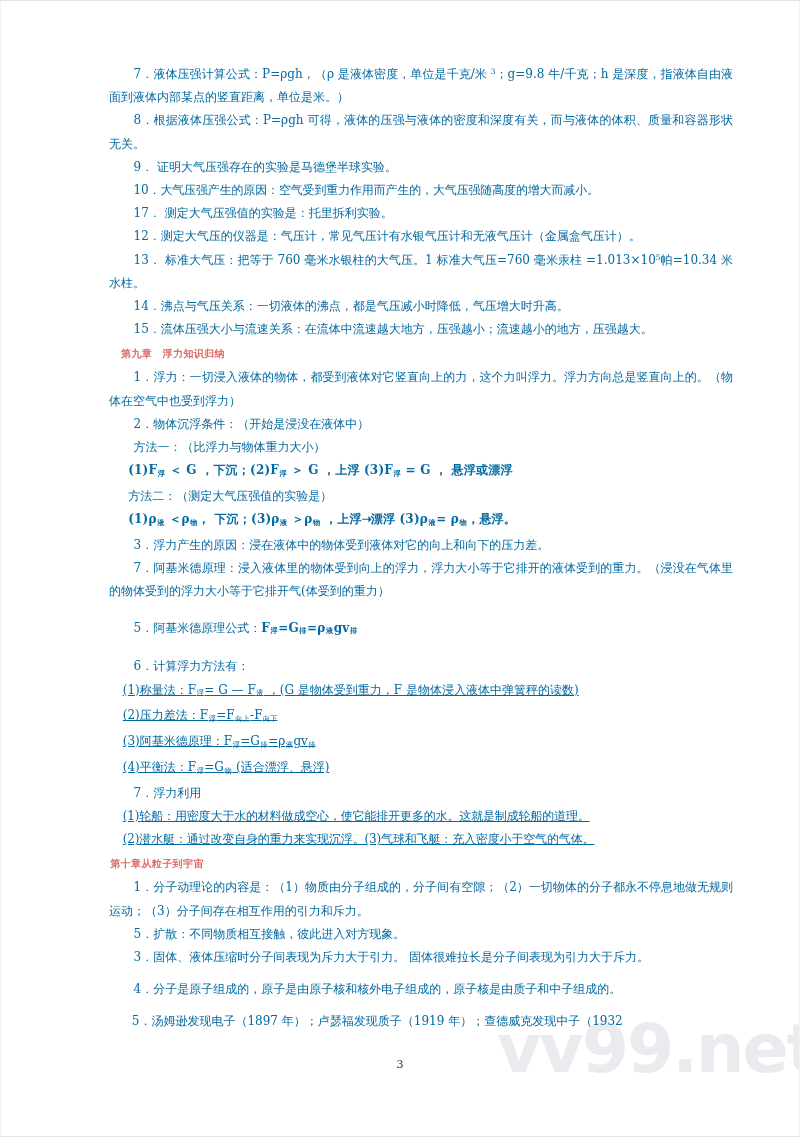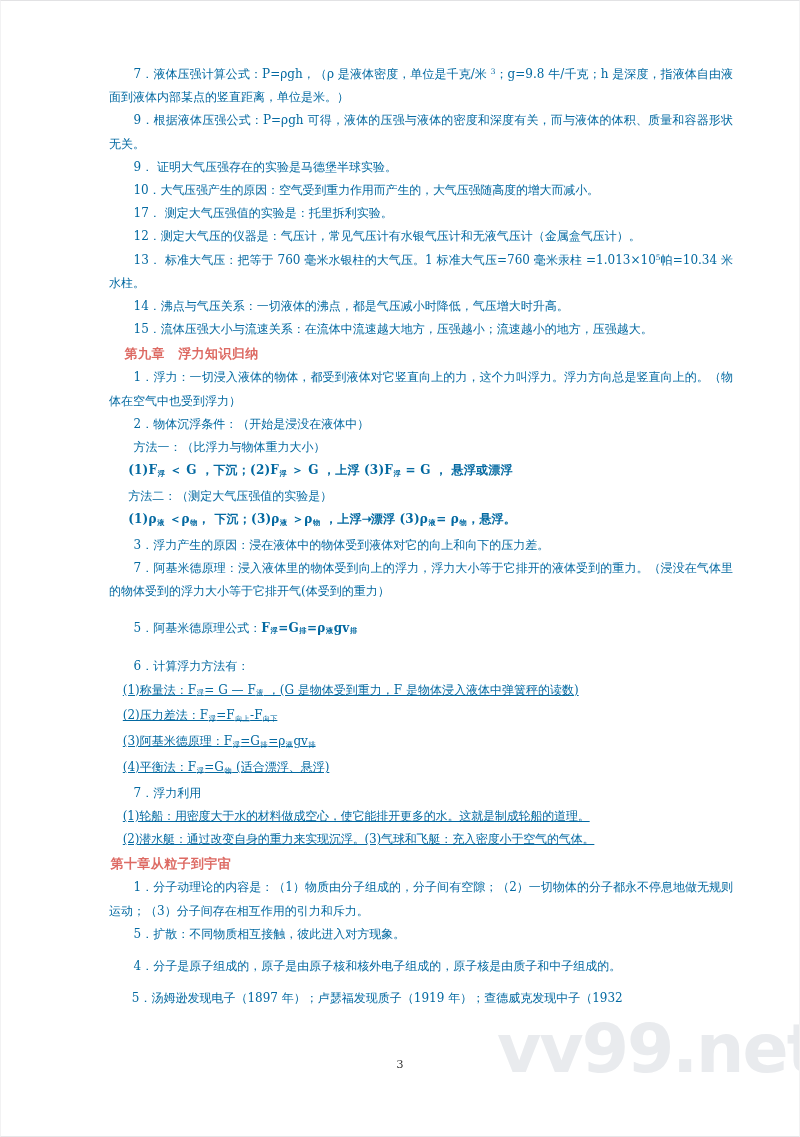--- a/index.html
+++ b/index.html
@@ -71,21 +71,21 @@
 
   p.indent { text-indent: 2.05em; }
   p.ind1   { text-indent: 1.15em; text-decoration: underline; }
   p.ind15  { text-indent: 1.6em; }
   p.noind  { text-indent: 0; }
 
   p.tight { letter-spacing: -0.15px; }
 
   .heading-red {
     margin: 0;
-    font-size: 13px;
+    font-size: 10px;
     line-height: 25px;
     font-weight: bold;
     color: #dd6a63;
     letter-spacing: 0.4px;
   }
   .heading-red.ch9 { text-indent: 1.2em; }
   .heading-red.ch10 { text-indent: 0.12em; }
 
   .gap-sm { height: 9px; }
   .gap-md { height: 13px; }
@@ -123,21 +123,21 @@
 <div class="page">
 
   <div class="paper-tint"></div>
 
   <div class="watermark">vv99.net</div>
 
   <div class="content">
 
     <p class="line indent"><span>7．液体压强计算公式：P=ρgh，（ρ 是液体密度，单位是千克/米 </span><sup>3</sup><span>；g=9.8 牛/千克；h 是深度，指液体自由液面到液体内部某点的竖直距离，单位是米。）</span></p>
 
-    <p class="line indent">9．根据液体压强公式：P=ρgh 可得，液体的压强与液体的密度和深度有关，而与液体的体积、质量和容器形状无关。</p>
+    <p class="line indent">8．根据液体压强公式：P=ρgh 可得，液体的压强与液体的密度和深度有关，而与液体的体积、质量和容器形状无关。</p>
 
     <p class="line indent">9． 证明大气压强存在的实验是马德堡半球实验。</p>
 
     <p class="line indent tight">10．大气压强产生的原因：空气受到重力作用而产生的，大气压强随高度的增大而减小。</p>
 
     <p class="line indent">17． 测定大气压强值的实验是：托里拆利实验。</p>
 
     <p class="line indent">12．测定大气压的仪器是：气压计，常见气压计有水银气压计和无液气压计（金属盒气压计）。</p>
 
     <p class="line indent"><span>13． 标准大气压：把等于 760 毫米水银柱的大气压。1 标准大气压=760 毫米汞柱 =1.013×10</span><sup>5</sup><span>帕=10.34 米水柱。</span></p>
@@ -185,20 +185,21 @@
     <p class="line ind1 tight">(1)轮船：用密度大于水的材料做成空心，使它能排开更多的水。这就是制成轮船的道理。</p>
 
     <p class="line ind1 tight">(2)潜水艇：通过改变自身的重力来实现沉浮。(3)气球和飞艇：充入密度小于空气的气体。</p>
 
     <p class="heading-red ch10">第十章从粒子到宇宙</p>
 
     <p class="line indent">1．分子动理论的内容是：（1）物质由分子组成的，分子间有空隙；（2）一切物体的分子都永不停息地做无规则运动；（3）分子间存在相互作用的引力和斥力。</p>
 
     <p class="line indent">5．扩散：不同物质相互接触，彼此进入对方现象。</p>
 
+    <p class="line indent">3．固体、液体压缩时分子间表现为斥力大于引力。 固体很难拉长是分子间表现为引力大于斥力。</p>
 
     <div class="gap-sm"></div>
 
     <p class="line indent">4．分子是原子组成的，原子是由原子核和核外电子组成的，原子核是由质子和中子组成的。</p>
 
     <div class="gap-sm"></div>
 
     <p class="line indent noind" style="text-indent:1.9em">5．汤姆逊发现电子（1897 年）；卢瑟福发现质子（1919 年）；查德威克发现中子（1932</p>
 
   </div>

